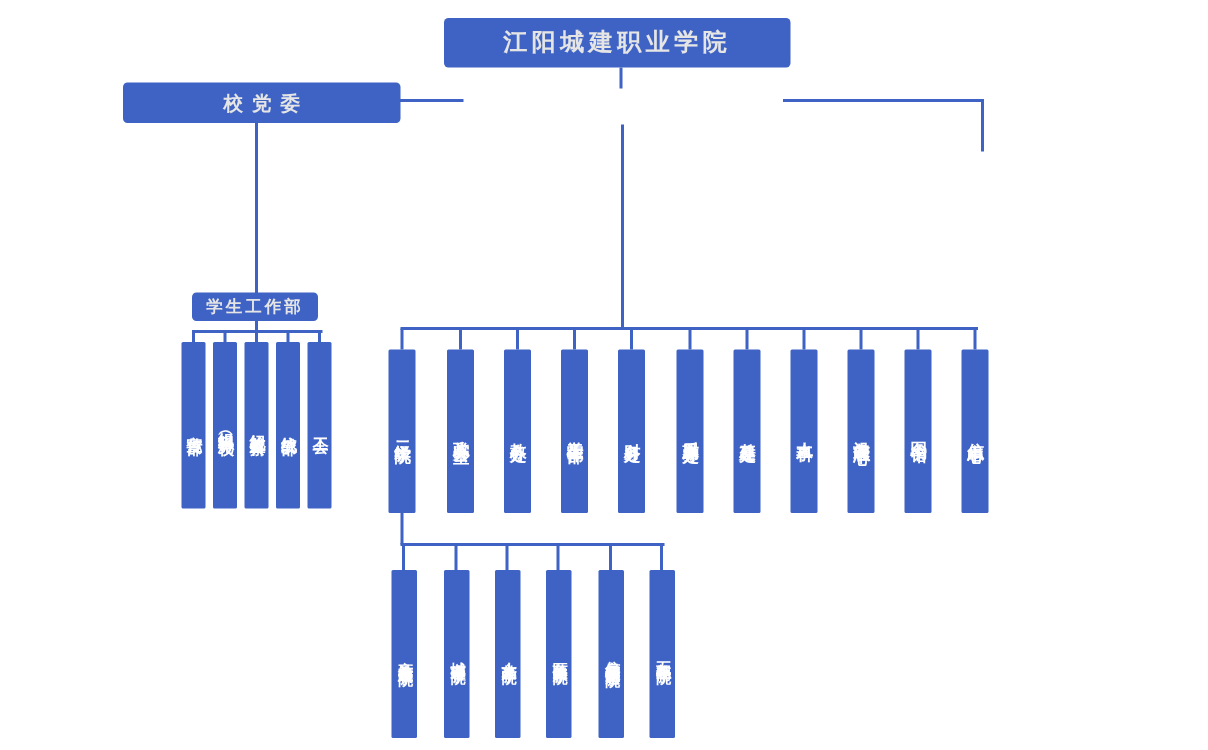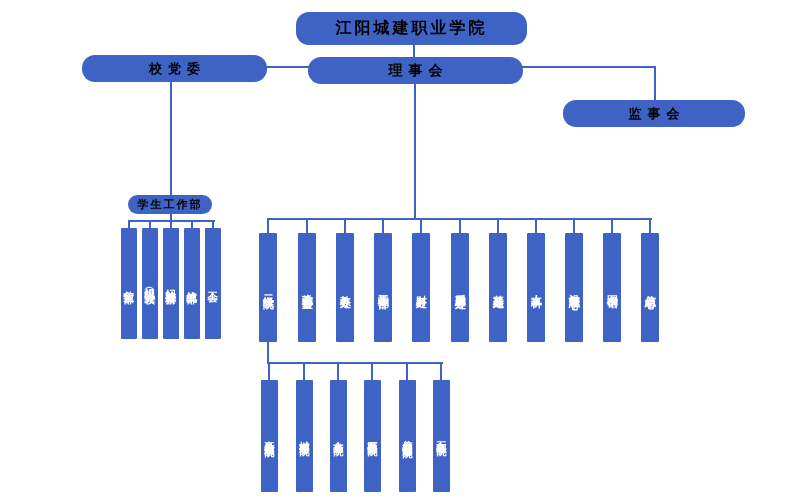--- a/index.html
+++ b/index.html
@@ -10,26 +10,26 @@
   #chart{
     position:relative;
     width:805px;
     height:500px;
     background:#ffffff;
     overflow:hidden;
   }
   .hbox{
     position:absolute;
     background:#3E63C4;
-    color:#000000;
+    color:#e5e5e5;
     display:flex;
     align-items:center;
     justify-content:center;
     font-weight:bold;
-    border-radius:13px;
+    border-radius:3px;
     box-sizing:border-box;
     white-space:nowrap;
   }
   .vbox{
     position:absolute;
     background:#3E63C4;
     color:#ffffff;
     display:flex;
     align-items:center;
     justify-content:center;
@@ -64,27 +64,21 @@
   <div class="line" style="left:267px;top:362px;width:176px;height:2px;"></div>
 
   <div class="hbox" style="left:296px;top:12px;width:231px;height:33px;font-size:16px;letter-spacing:3px;">
     <span>江阳城建职业学院</span>
   </div>
 
   <div class="hbox" style="left:82px;top:55px;width:185px;height:27px;font-size:13px;letter-spacing:6px;padding-left:6px;">
     <span>校党委</span>
   </div>
 
-  <div class="hbox" style="left:308px;top:57px;width:215px;height:27px;font-size:14px;letter-spacing:6px;padding-left:6px;">
-    <span>理事会</span>
-  </div>
 
-  <div class="hbox" style="left:563px;top:100px;width:182px;height:27px;font-size:13px;letter-spacing:6px;padding-left:6px;">
-    <span>监事会</span>
-  </div>
 
   <div class="hbox" style="left:128px;top:195px;width:84px;height:19px;font-size:11px;letter-spacing:2px;">
     <span>学生工作部</span>
   </div>
 
 <div class="line" style="left: 128px; top: 221px; width: 2px; height: 7px;"></div>
     <div class="vbox" style="left: 121px; top: 228px; width: 16px; height: 111px; font-size: 10.5px;">宣传部</div>
     <div class="line" style="left: 149px; top: 221px; width: 2px; height: 7px;"></div>
     <div class="vbox" style="left: 142px; top: 228px; width: 16px; height: 111px; font-size: 10.5px;">组织科（党校）</div>
     <div class="line" style="left: 170px; top: 221px; width: 2px; height: 7px;"></div>

